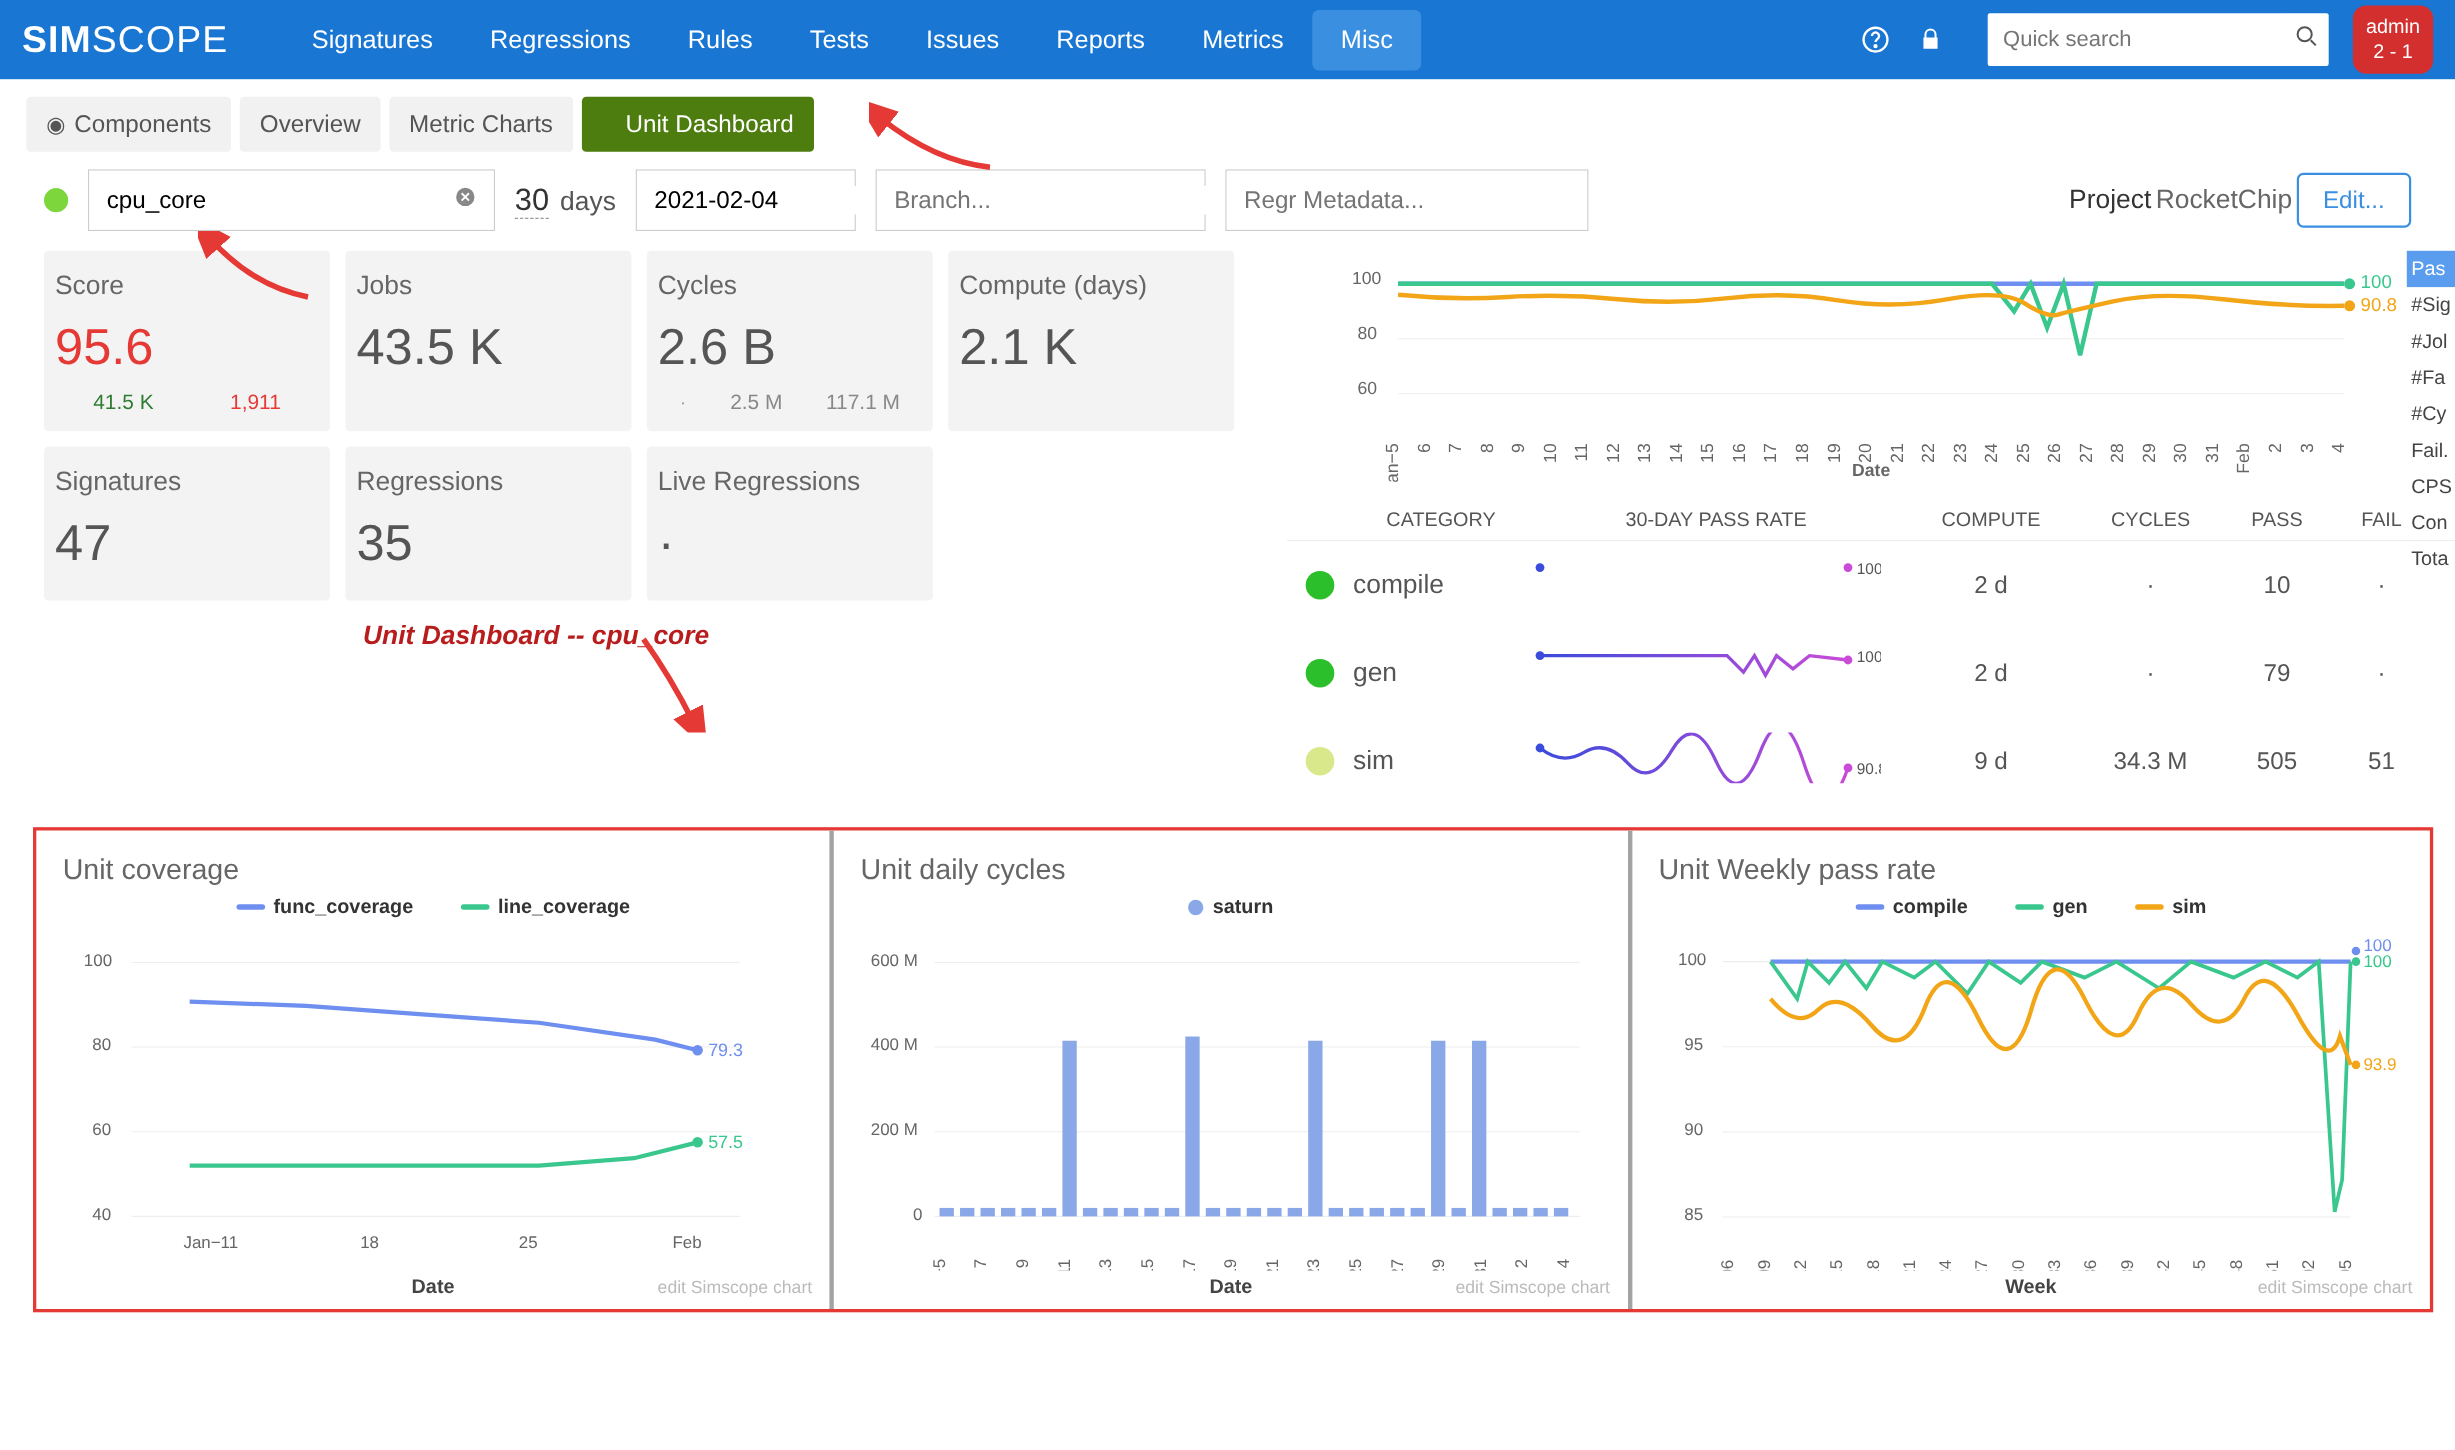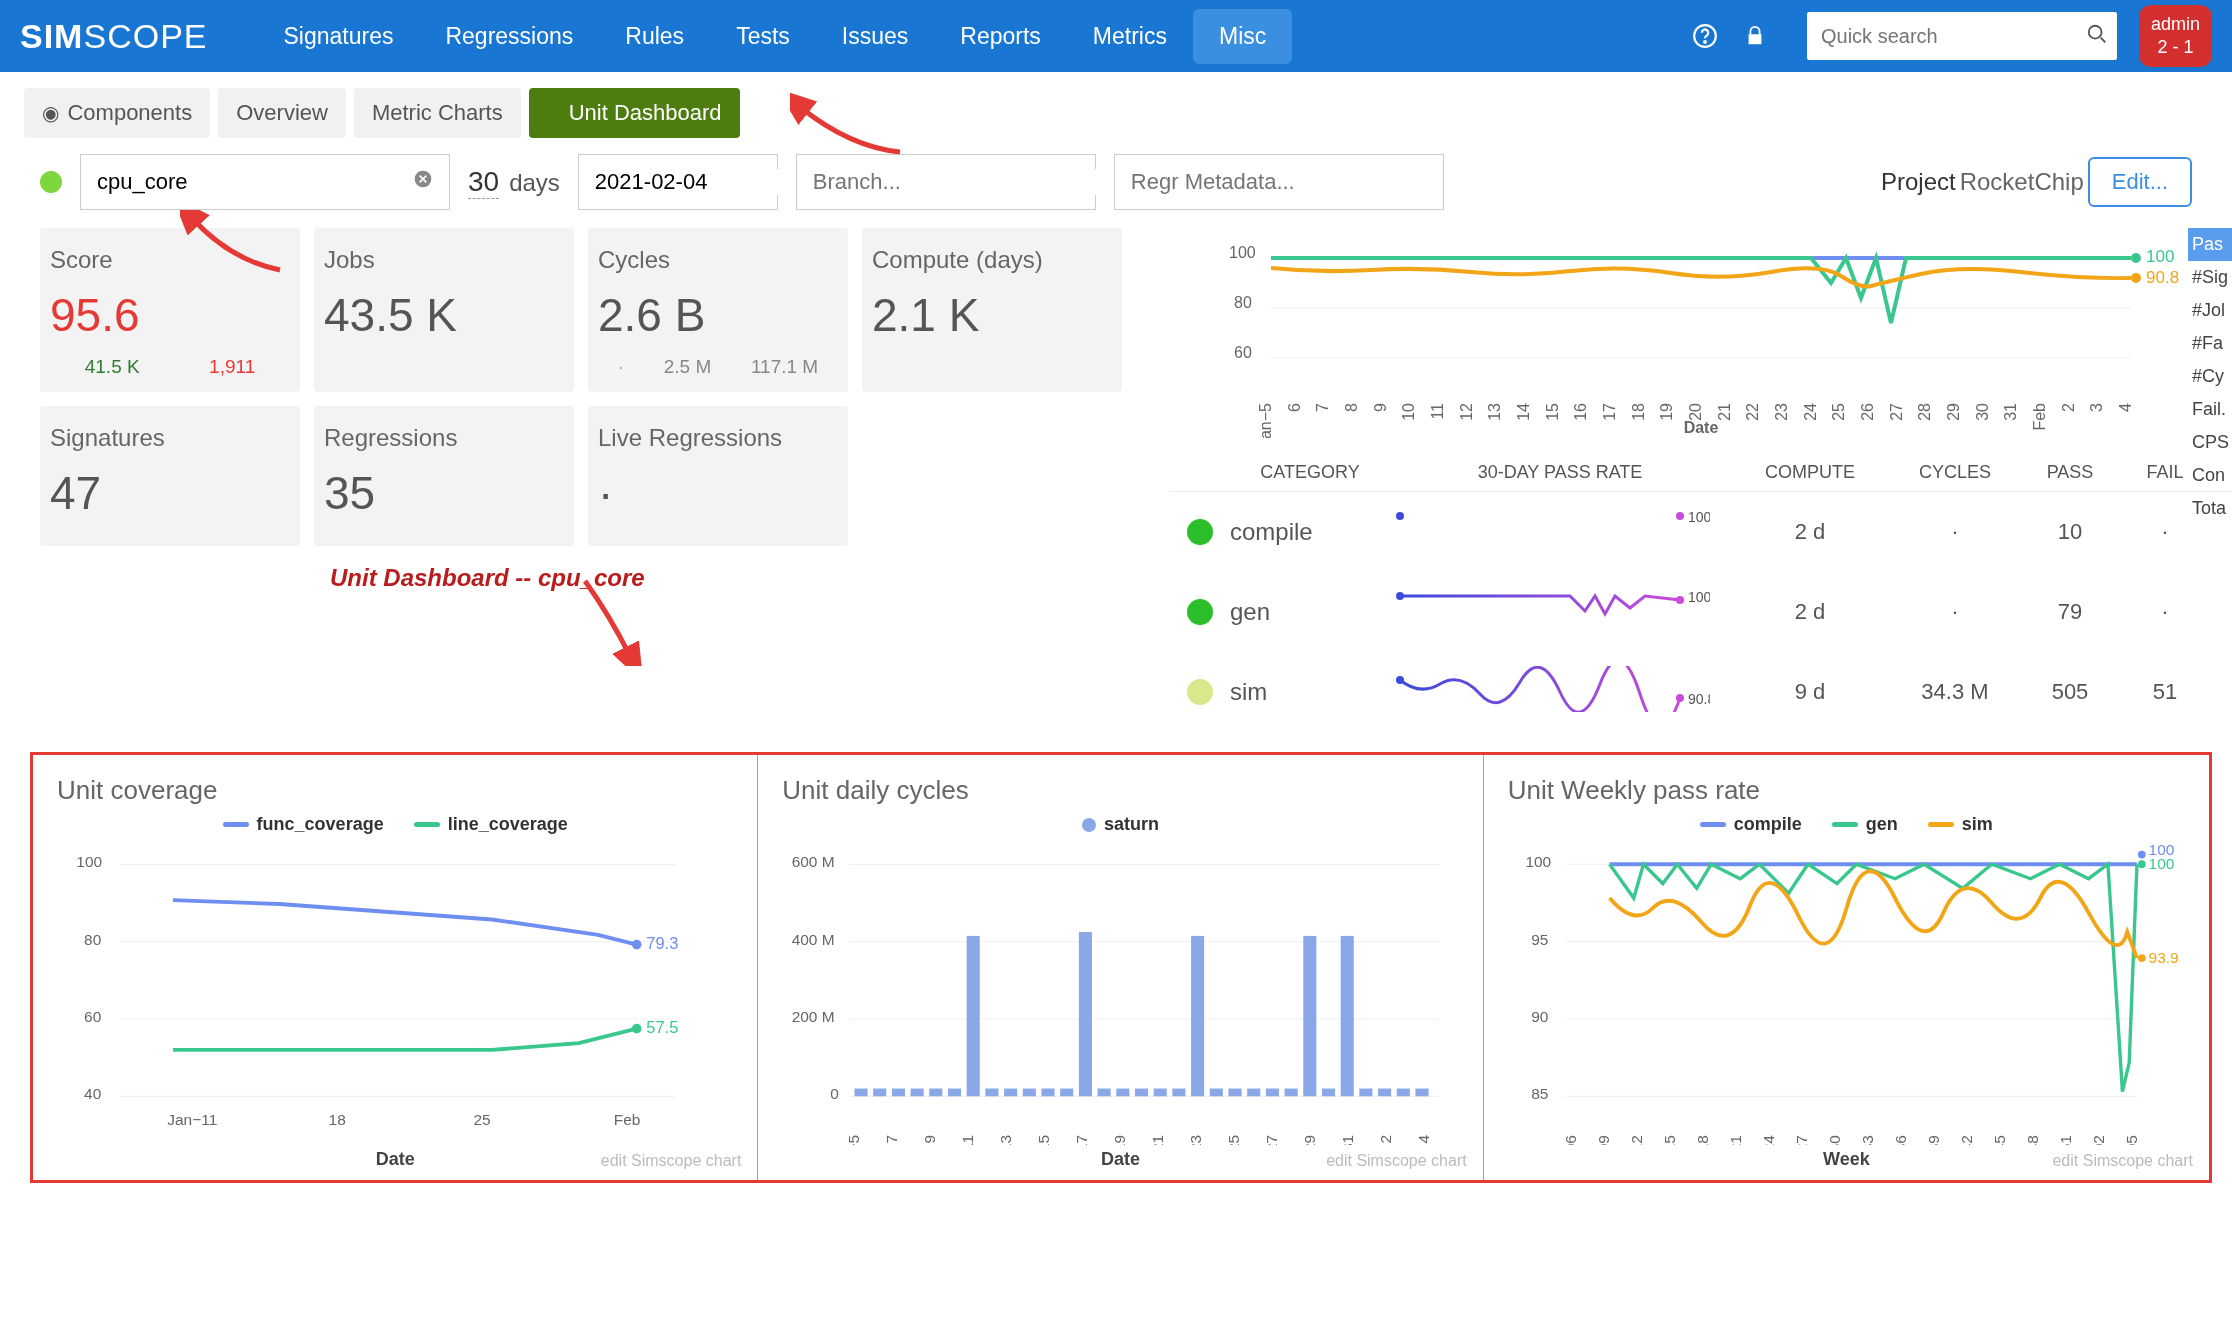--- a/index.html
+++ b/index.html
@@ -72,24 +72,24 @@
 .mini-spark { width: 320px; height: 46px; }
 .center { text-align: center; }
 
 
 .side-strip { position: absolute; right: -2px; top: 0; width: 46px; font-size: 18px; color: #444; }
 .side-strip div { padding: 6px 4px; white-space: nowrap; overflow: hidden; }
 .side-strip .act { background: #5a9ced; color: #fff; }
 
 
 .bottom { display: grid; grid-template-columns: 1fr 1fr 1fr; border: 3px solid #e53935; margin: 20px 20px 20px 30px; }
-.panel { border-right: 1px solid #a3a3a3; padding: 20px 24px 10px 24px; position: relative; }
+.panel { border-right: 4px solid #a3a3a3; padding: 20px 24px 10px 24px; position: relative; }
 .panel:last-child { border-right: none; }
 .panel-title { font-size: 26px; color: #666; margin-bottom: 8px; }
-.legend { display: flex; gap: 30px; justify-content: center; font-size: 18px; font-weight: 700; }
+.legend { display: flex; gap: 43px; justify-content: center; font-size: 18px; font-weight: 700; margin-bottom: 10px; }
 .legend .item { display: flex; align-items: center; gap: 8px; }
 .legend .swatch { width: 26px; height: 5px; border-radius: 3px; }
 .legend .swatch.dot { width: 14px; height: 14px; border-radius: 50%; }
 .chart-area { position: relative; height: 310px; }
 .chart-area svg { width: 100%; height: 100%; }
 .xlabel { text-align: center; font-size: 18px; font-weight: 600; color: #444; margin-top: 4px; }
 .edit-link { position: absolute; bottom: 10px; right: 16px; font-size: 16px; color: #bbb; }
 
 
 .overlay { position: absolute; left: 0; top: 0; pointer-events: none; }

